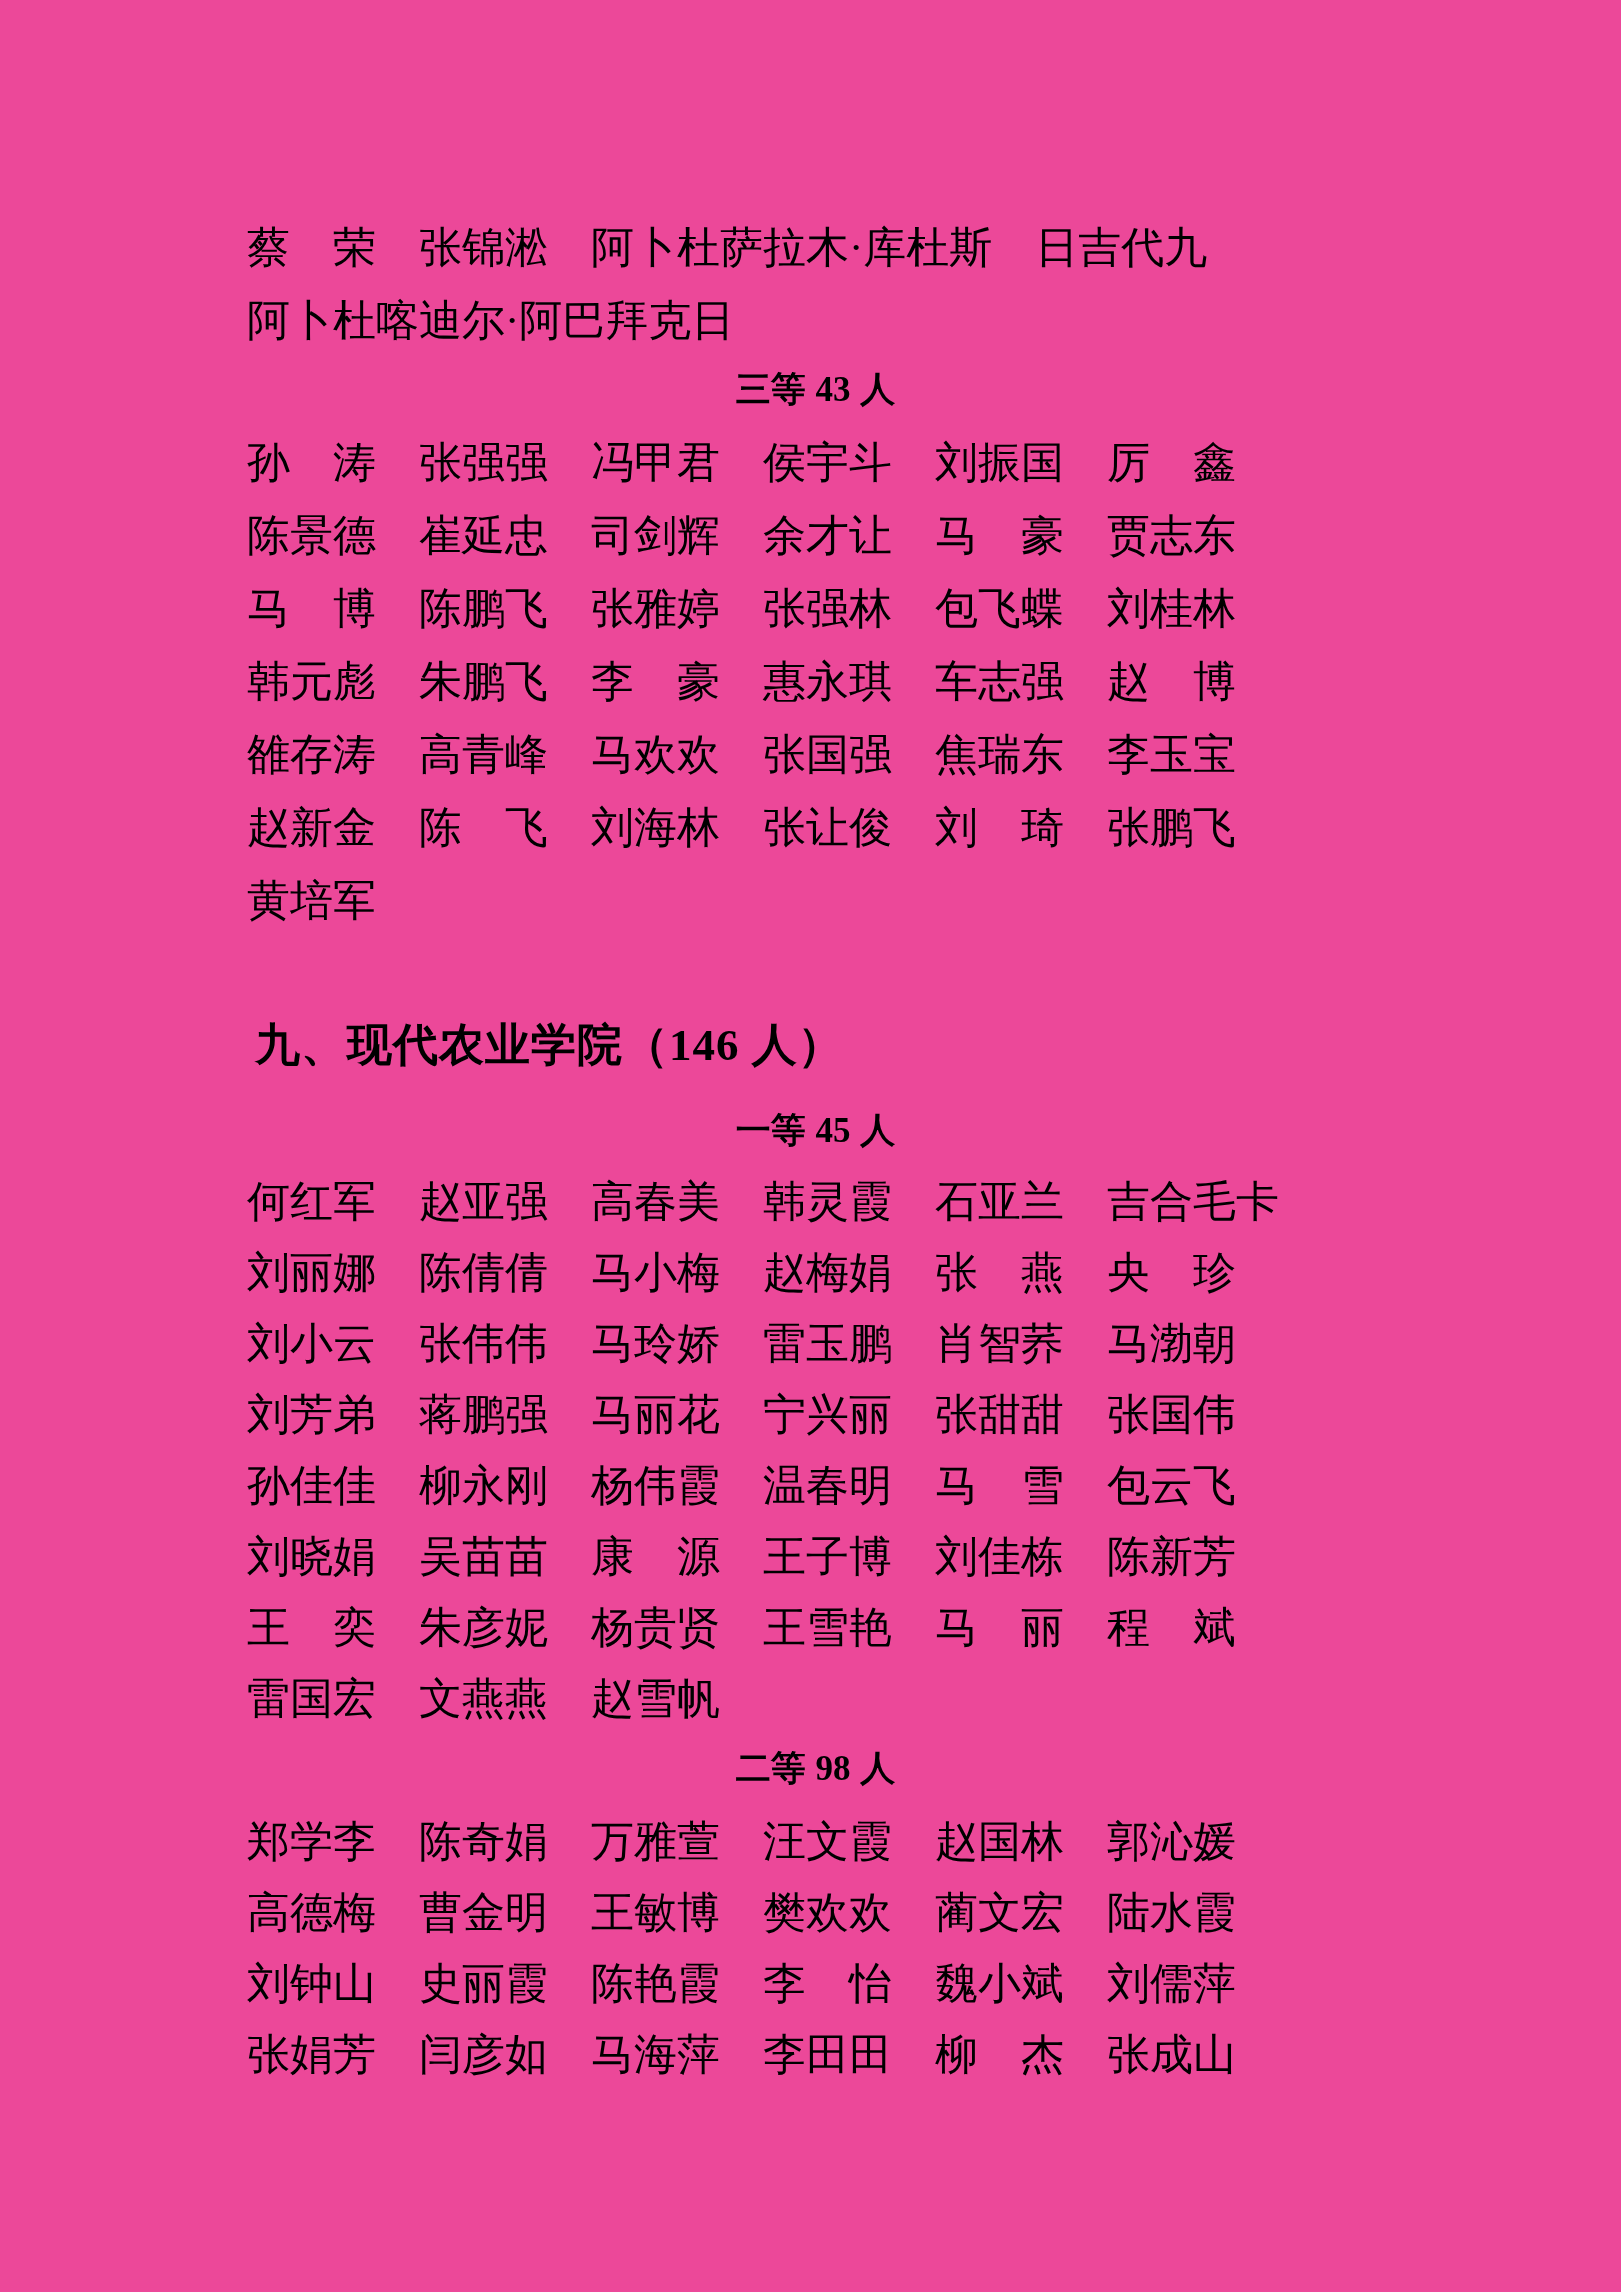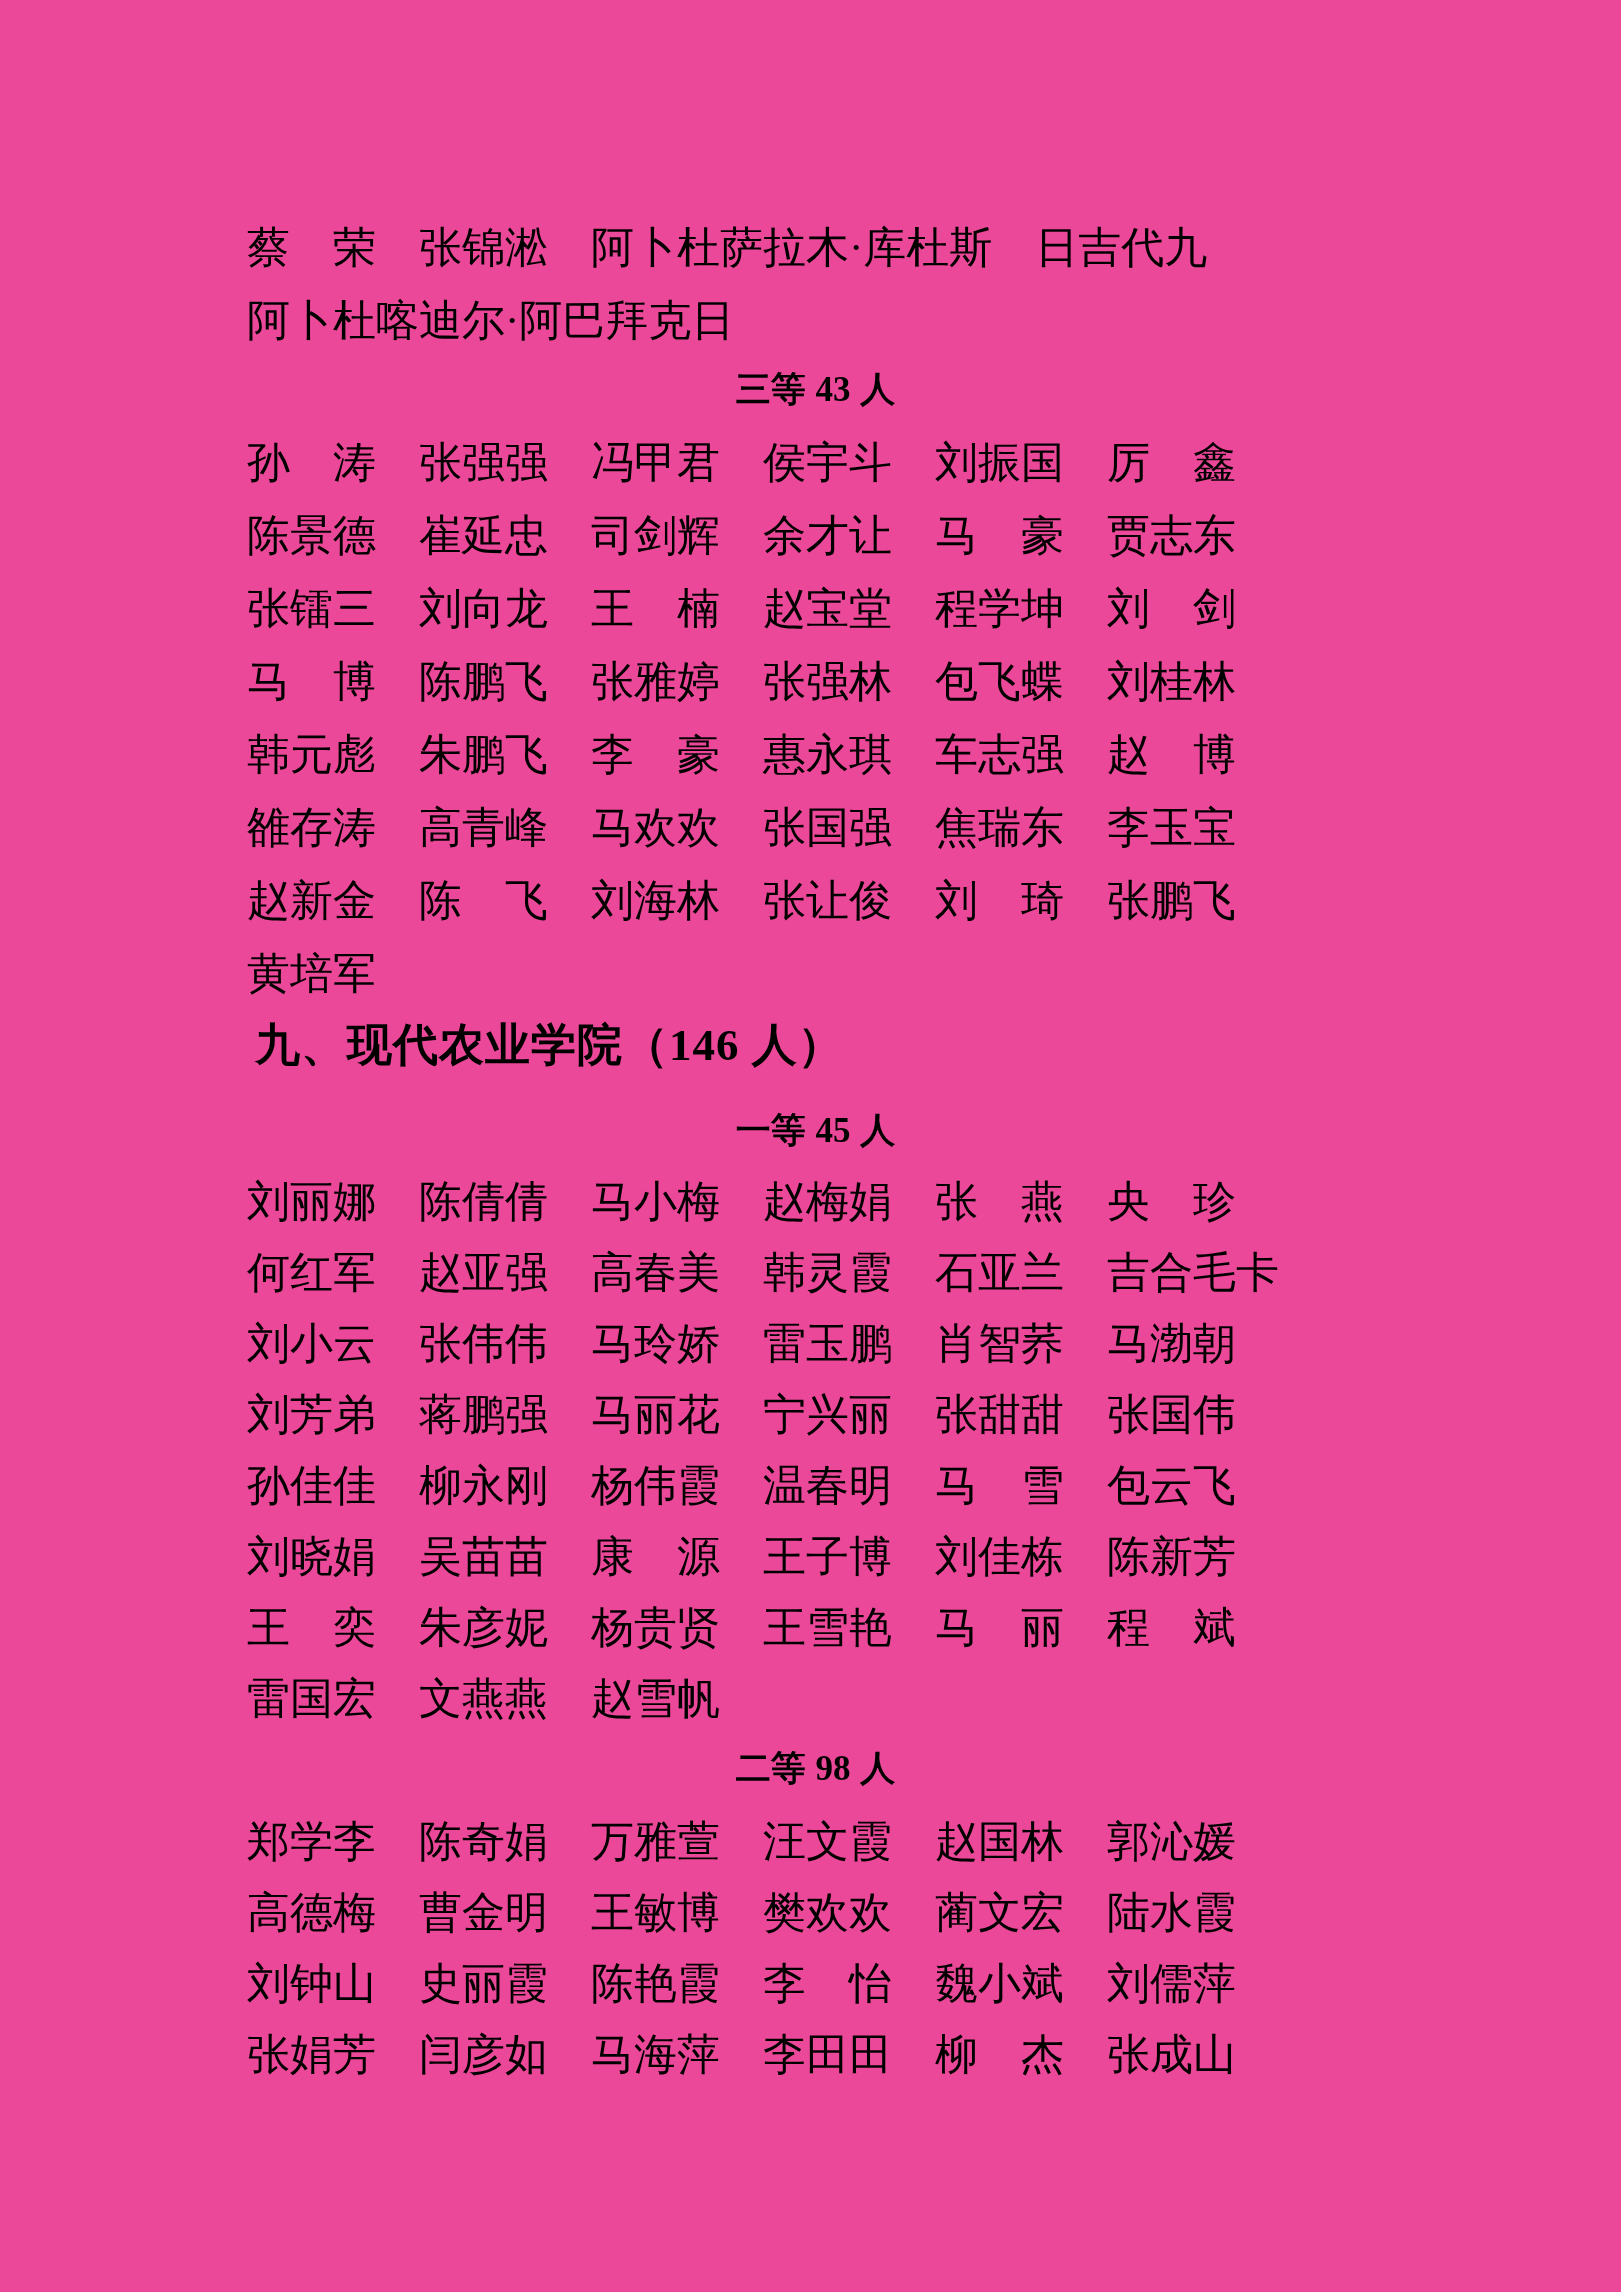--- a/index.html
+++ b/index.html
@@ -50,35 +50,34 @@
   <div class="block" style="top:211px">
       <div class="name-row"><span class="name">蔡　荣</span><span class="name">张锦淞</span><span class="name">阿卜杜萨拉木·库杜斯</span><span class="name">日吉代九</span></div>
       <div class="name-row"><span class="name">阿卜杜喀迪尔·阿巴拜克日</span></div>
     </div>
 
   <h3 class="tier-heading block" style="top:353px"><span>三等</span><span class="num">43</span><span>人</span></h3>
 
   <div class="block" style="top:426px">
       <div class="name-row"><span class="name">孙　涛</span><span class="name">张强强</span><span class="name">冯甲君</span><span class="name">侯宇斗</span><span class="name">刘振国</span><span class="name">厉　鑫</span></div>
       <div class="name-row"><span class="name">陈景德</span><span class="name">崔延忠</span><span class="name">司剑辉</span><span class="name">余才让</span><span class="name">马　豪</span><span class="name">贾志东</span></div>
-      <div class="name-row"><span class="name">张镭三</span><span class="name">刘向龙</span><span class="name">王　楠</span><span class="name">赵宝堂</span><span class="name">程学坤</span><span class="name">刘　剑</span></div>
       <div class="name-row"><span class="name">马　博</span><span class="name">陈鹏飞</span><span class="name">张雅婷</span><span class="name">张强林</span><span class="name">包飞蝶</span><span class="name">刘桂林</span></div>
       <div class="name-row"><span class="name">韩元彪</span><span class="name">朱鹏飞</span><span class="name">李　豪</span><span class="name">惠永琪</span><span class="name">车志强</span><span class="name">赵　博</span></div>
       <div class="name-row"><span class="name">雒存涛</span><span class="name">高青峰</span><span class="name">马欢欢</span><span class="name">张国强</span><span class="name">焦瑞东</span><span class="name">李玉宝</span></div>
       <div class="name-row"><span class="name">赵新金</span><span class="name">陈　飞</span><span class="name">刘海林</span><span class="name">张让俊</span><span class="name">刘　琦</span><span class="name">张鹏飞</span></div>
       <div class="name-row"><span class="name">黄培军</span></div>
     </div>
 
   <h2 class="section-heading block" style="top:998px">九、现代农业学院（146 人）</h2>
 
   <h3 class="tier-heading block" style="top:1094px"><span>一等</span><span class="num">45</span><span>人</span></h3>
 
   <div class="block tight" style="top:1166px">
+      <div class="name-row"><span class="name">何红军</span><span class="name">赵亚强</span><span class="name">高春美</span><span class="name">韩灵霞</span><span class="name">石亚兰</span><span class="name">吉合毛卡</span></div>
       <div class="name-row"><span class="name">刘丽娜</span><span class="name">陈倩倩</span><span class="name">马小梅</span><span class="name">赵梅娟</span><span class="name">张　燕</span><span class="name">央　珍</span></div>
-      <div class="name-row"><span class="name">何红军</span><span class="name">赵亚强</span><span class="name">高春美</span><span class="name">韩灵霞</span><span class="name">石亚兰</span><span class="name">吉合毛卡</span></div>
       <div class="name-row"><span class="name">刘小云</span><span class="name">张伟伟</span><span class="name">马玲娇</span><span class="name">雷玉鹏</span><span class="name">肖智荞</span><span class="name">马渤朝</span></div>
       <div class="name-row"><span class="name">刘芳弟</span><span class="name">蒋鹏强</span><span class="name">马丽花</span><span class="name">宁兴丽</span><span class="name">张甜甜</span><span class="name">张国伟</span></div>
       <div class="name-row"><span class="name">孙佳佳</span><span class="name">柳永刚</span><span class="name">杨伟霞</span><span class="name">温春明</span><span class="name">马　雪</span><span class="name">包云飞</span></div>
       <div class="name-row"><span class="name">刘晓娟</span><span class="name">吴苗苗</span><span class="name">康　源</span><span class="name">王子博</span><span class="name">刘佳栋</span><span class="name">陈新芳</span></div>
       <div class="name-row"><span class="name">王　奕</span><span class="name">朱彦妮</span><span class="name">杨贵贤</span><span class="name">王雪艳</span><span class="name">马　丽</span><span class="name">程　斌</span></div>
       <div class="name-row"><span class="name">雷国宏</span><span class="name">文燕燕</span><span class="name">赵雪帆</span></div>
     </div>
 
   <h3 class="tier-heading block" style="top:1732px"><span>二等</span><span class="num">98</span><span>人</span></h3>
 

